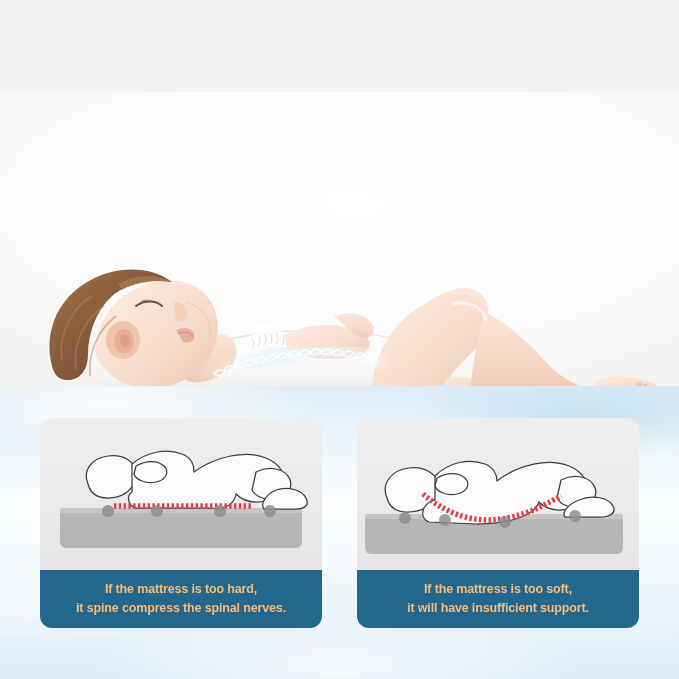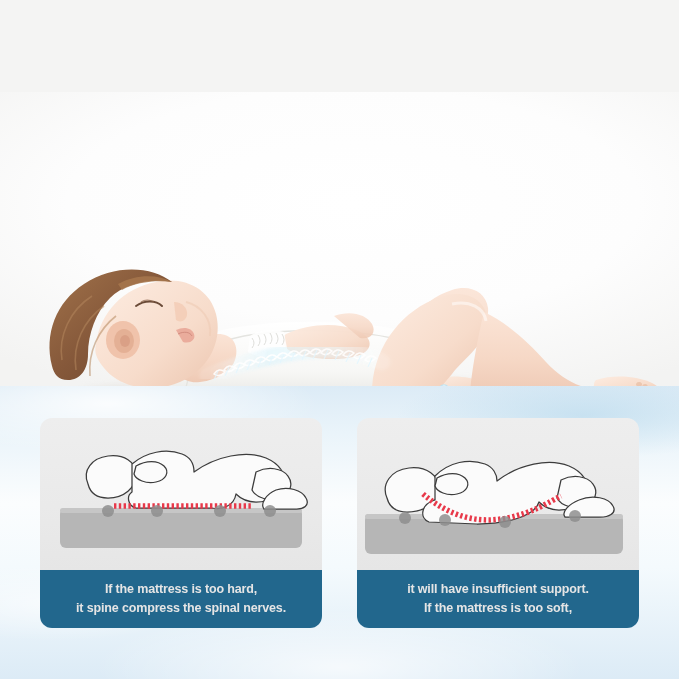--- a/index.html
+++ b/index.html
@@ -97,21 +97,21 @@
   .panel-caption {
     position: absolute;
     left: 0; top: 152px;
     width: 282px; height: 58px;
     background: #22678d;
     border-radius: 0 0 12px 12px;
     display: flex;
     flex-direction: column;
     align-items: center;
     justify-content: center;
-    color: #e5e5e5;
+    color: #fdba74;
     font-size: 12.5px;
     font-weight: bold;
     line-height: 1.55;
     letter-spacing: -0.15px;
   }
   .panel-caption .cap-line { display: block; white-space: nowrap; }
 </style>
 </head>
 <body>
 
@@ -338,19 +338,19 @@
 
           <g>
             <circle cx="48" cy="100" r="6" fill="#8e8e8e" opacity=".85"></circle>
             <circle cx="88" cy="102" r="6" fill="#8e8e8e" opacity=".85"></circle>
             <circle cx="148" cy="104" r="6" fill="#8e8e8e" opacity=".85"></circle>
             <circle cx="218" cy="98" r="6" fill="#8e8e8e" opacity=".85"></circle>
           </g>
         </svg>
       </div>
       <div class="panel-caption">
+        <span class="cap-line">If the mattress is too soft,</span>
         <span class="cap-line">it will have insufficient support.</span>
-        <span class="cap-line">If the mattress is too soft,</span>
       </div>
     </div>
 
   </div>
 </div>
 
 </body></html>

